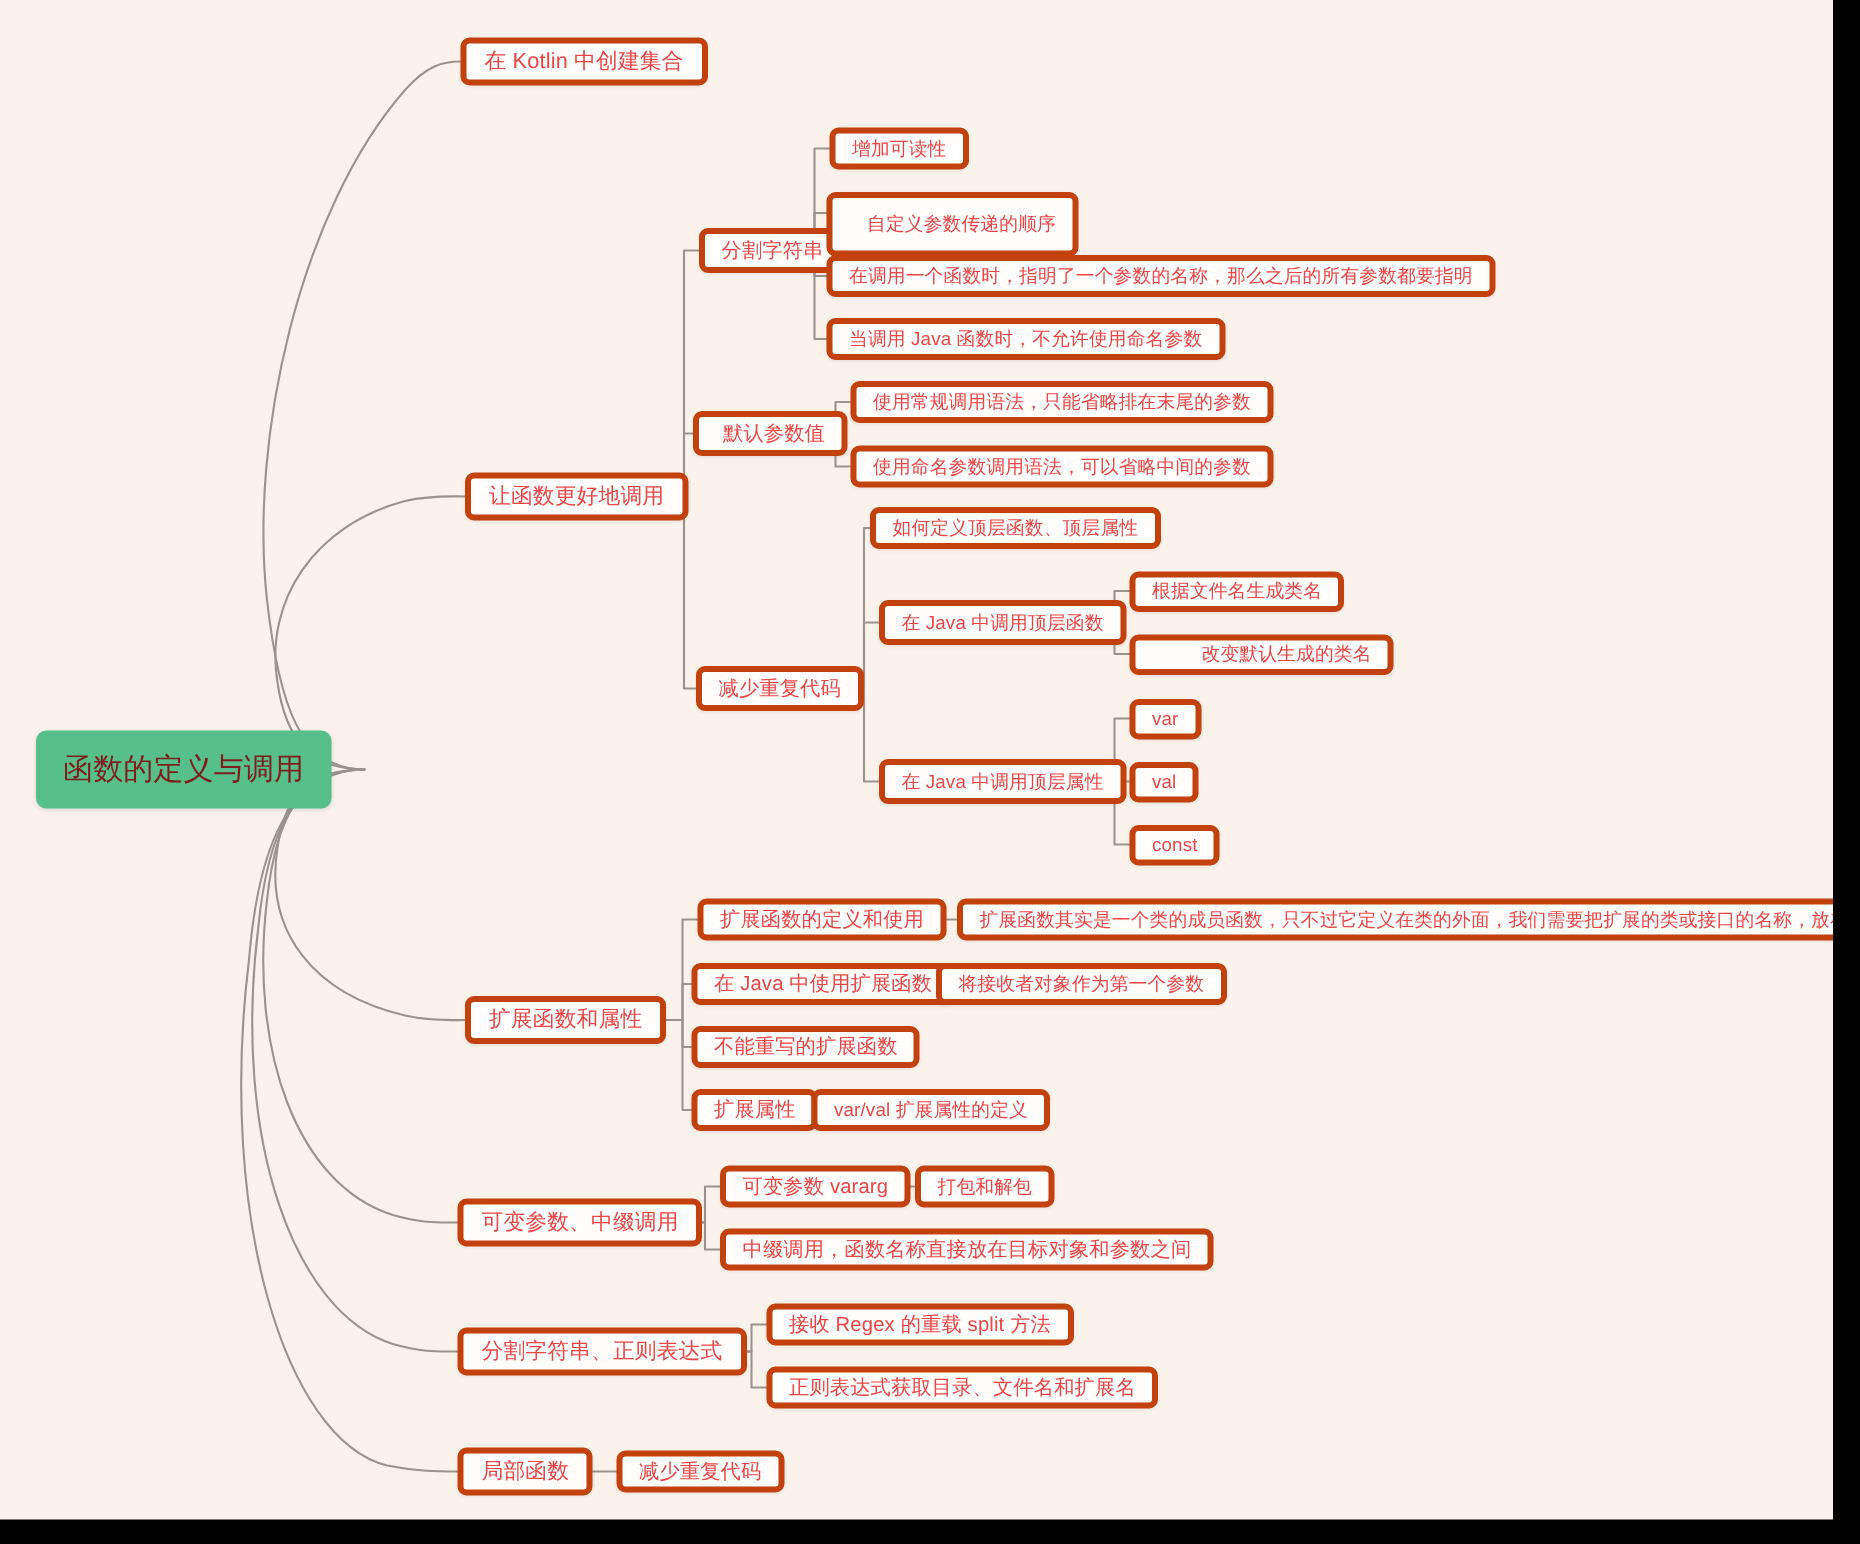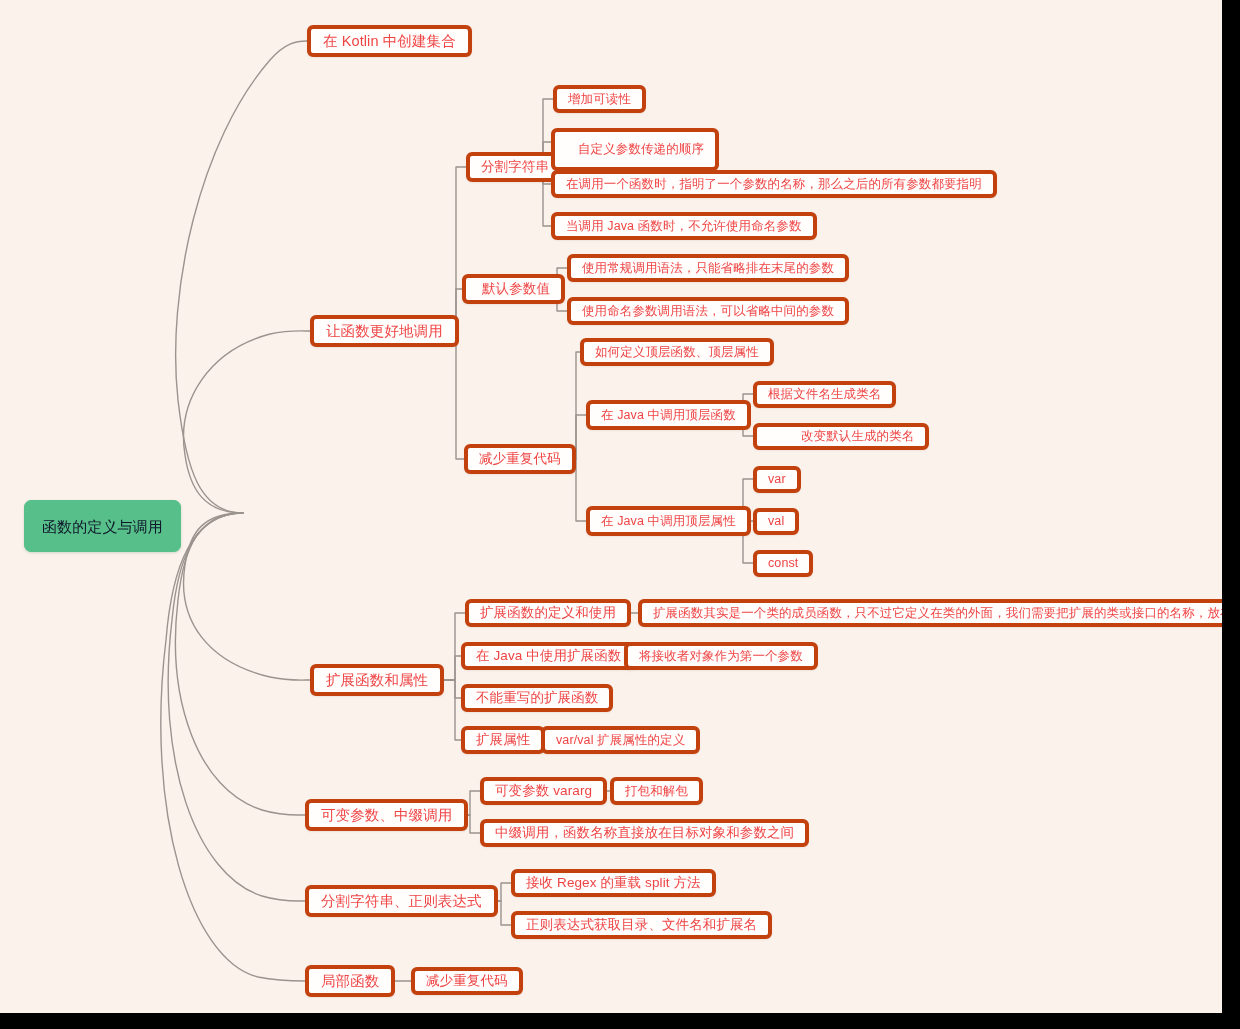--- a/index.html
+++ b/index.html
@@ -46,26 +46,25 @@
     font-size: 13.5px;
     line-height: 1;
     padding: 0 11px;
     white-space: nowrap;
     box-shadow: 0 1px 2px rgba(120, 100, 90, 0.10);
     letter-spacing: 0.1px;
   }
   .node.root {
     background: #57c08a;
     border: 1px solid #57c08a;
-    color: #0f172a;
-    font-size: 15px;
+    color: #7f1d1d;
+    font-size: 20px;
     border-radius: 7px;
     padding: 0 17px;
     box-shadow: 0 1px 3px rgba(80, 140, 110, 0.25);
-    margin-top: 13px;
   }
   .node.lvl1 {
     font-size: 14.5px;
     padding: 0 12px;
   }
   .node.lvl2 {
     font-size: 13.5px;
   }
   .node.lvl3 {
     font-size: 12.5px;

